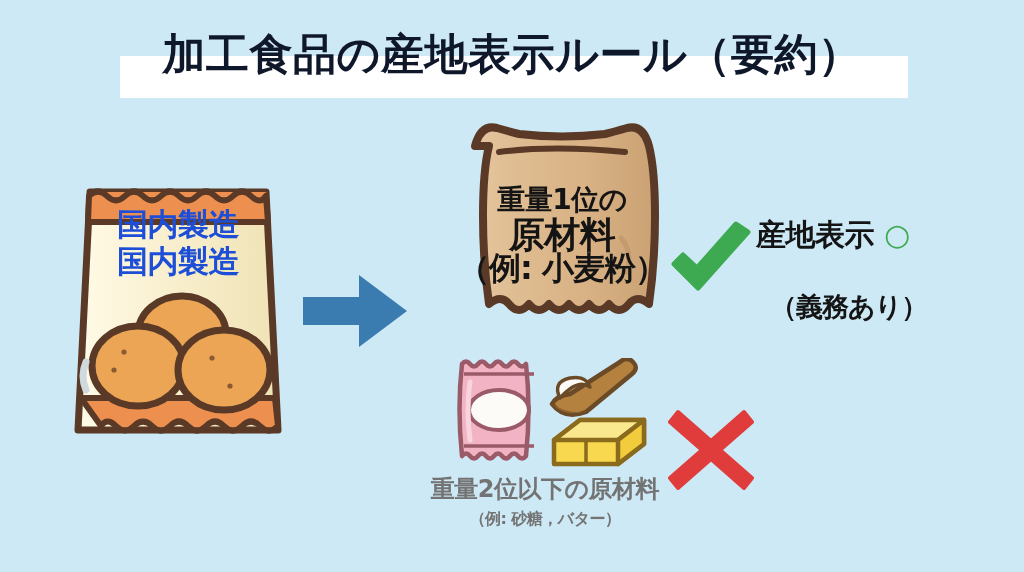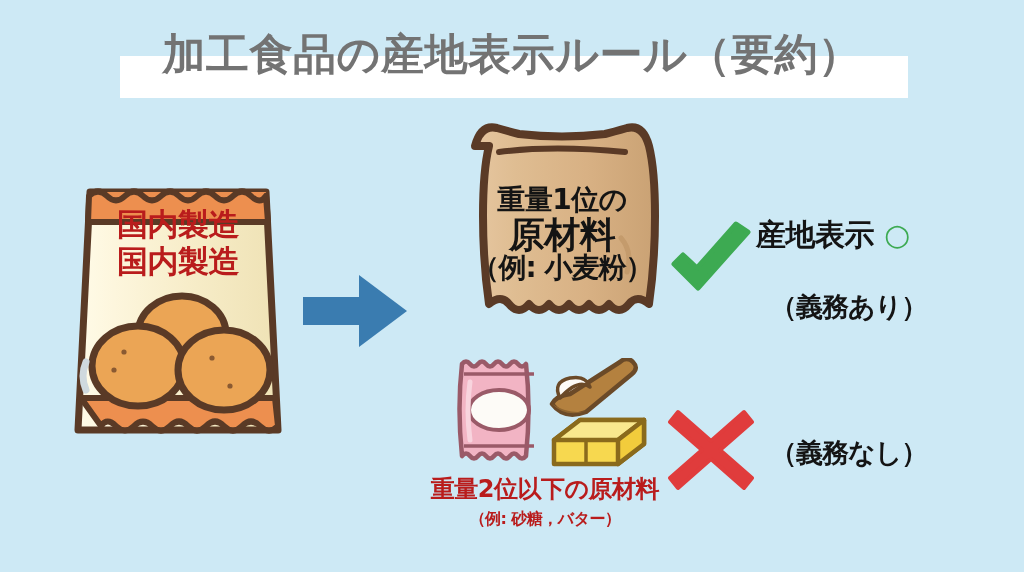--- a/index.html
+++ b/index.html
@@ -40,21 +40,21 @@
   }
   .title-text {
     position: absolute;
     left: 0;
     top: 8px;
     width: 1024px;
     text-align: center;
     font-size: 43px;
     line-height: 56px;
     font-weight: bold;
-    color: #737373;
+    color: #0f172a;
     letter-spacing: 0.5px;
     white-space: nowrap;
   }
 
   
   .package {
     position: absolute;
     left: 72px;
     top: 174px;
     width: 212px;
@@ -63,21 +63,21 @@
   .package svg { display: block; }
   .package-label {
     position: absolute;
     left: 0;
     top: 32px;
     width: 212px;
     text-align: center;
     font-size: 31px;
     line-height: 37px;
     font-weight: bold;
-    color: #b91c1c;
+    color: #1d4ed8;
     letter-spacing: -0.5px;
   }
 
   
   .arrow {
     position: absolute;
     left: 303px;
     top: 273px;
     width: 104px;
     height: 76px;
@@ -107,40 +107,40 @@
     letter-spacing: -0.5px;
   }
   .sack-label .l2 {
     display: block;
     font-size: 36px;
     line-height: 35px;
     letter-spacing: -0.5px;
   }
   .sack-label .l3 {
     display: block;
-    font-size: 28px;
+    font-size: 32px;
     line-height: 32px;
     letter-spacing: -1px;
   }
 
   
   .minor-icons {
     position: absolute;
     left: 448px;
     top: 358px;
     width: 200px;
     height: 112px;
   }
   .minor-caption {
     position: absolute;
     left: 375px;
     top: 474px;
     width: 340px;
     text-align: center;
-    color: #b91c1c;
+    color: #737373;
     font-weight: bold;
   }
   .minor-caption .c1 {
     display: block;
     font-size: 24px;
     line-height: 30px;
     letter-spacing: -0.5px;
   }
   .minor-caption .c2 {
     display: block;
@@ -323,17 +323,16 @@
     </div>
   </div>
 
   <div class="result result-no">
     <div class="result-mark">
       <svg width="86" height="86" viewBox="0 0 86 86">
         <path d="M10 4 L43 33 L76 4 L84 14 L52 42 L84 70 L76 80 L43 51 L10 80 L2 70 L34 42 L2 14 Z" fill="#e03c3c" stroke="#e03c3c" stroke-width="4" stroke-linejoin="round"></path>
       </svg>
     </div>
     <div class="result-text">
-      <span class="result-line2">（義務なし）</span>
     </div>
   </div>
 
 </div>
 
 </body></html>

